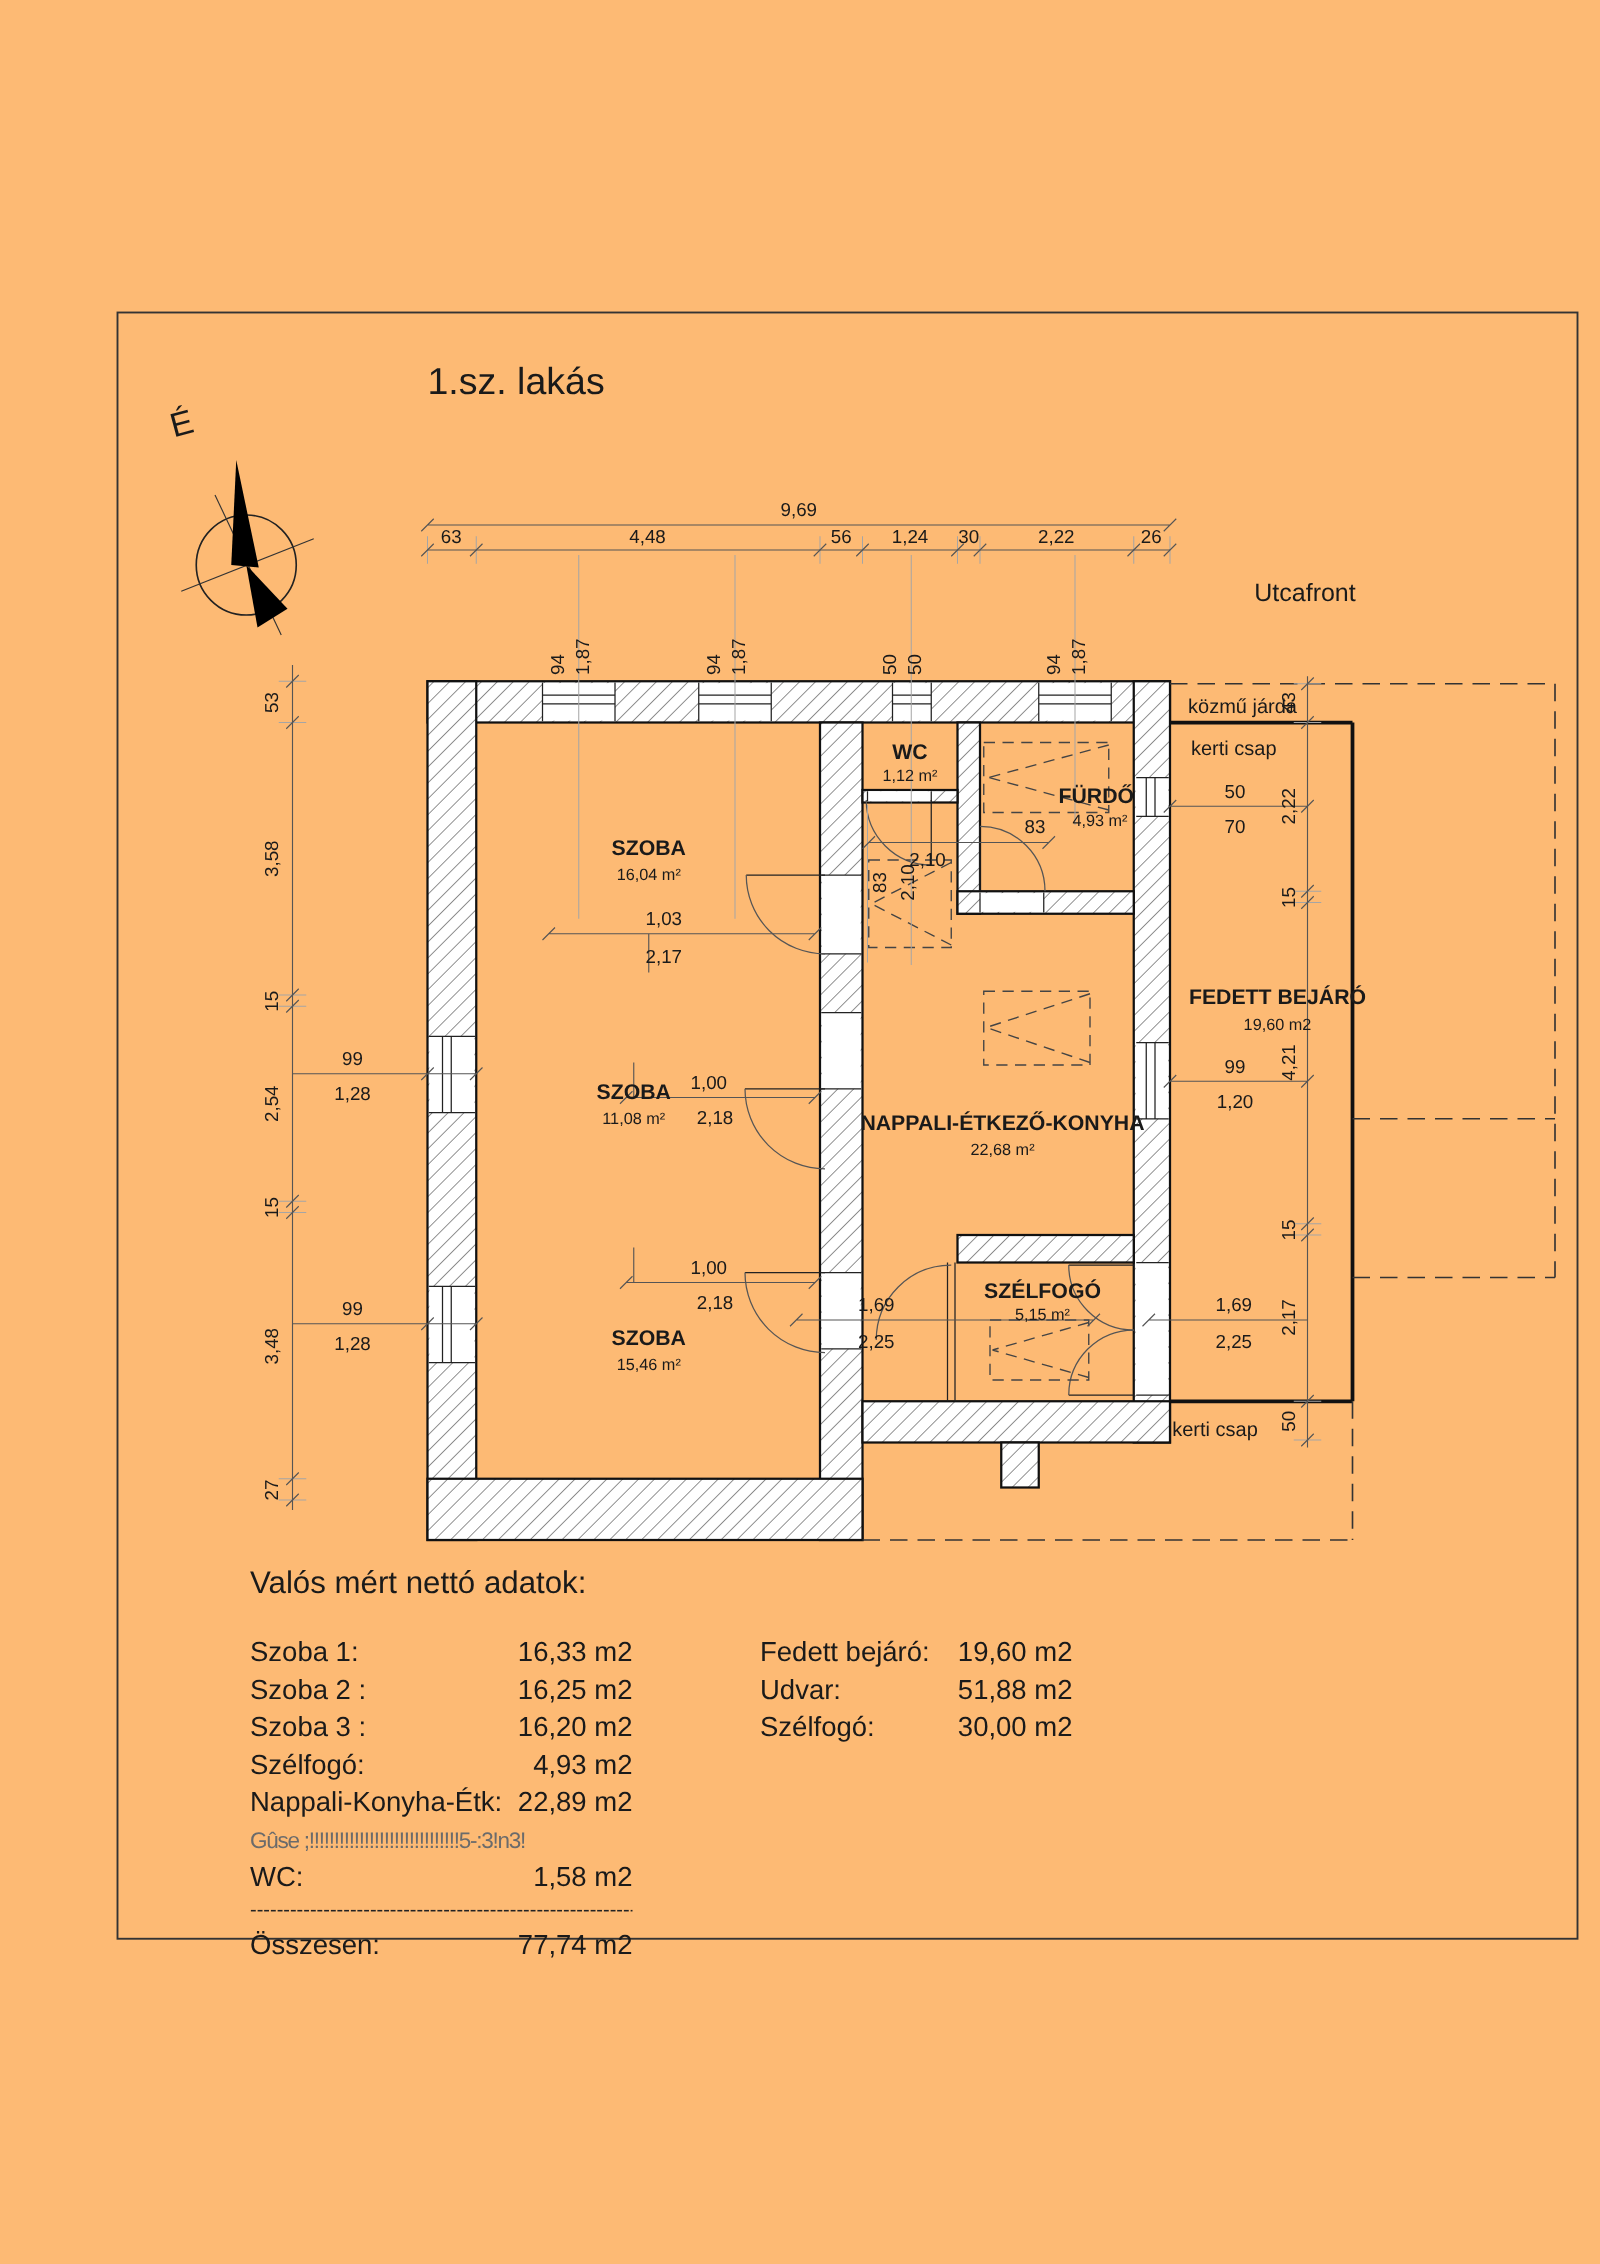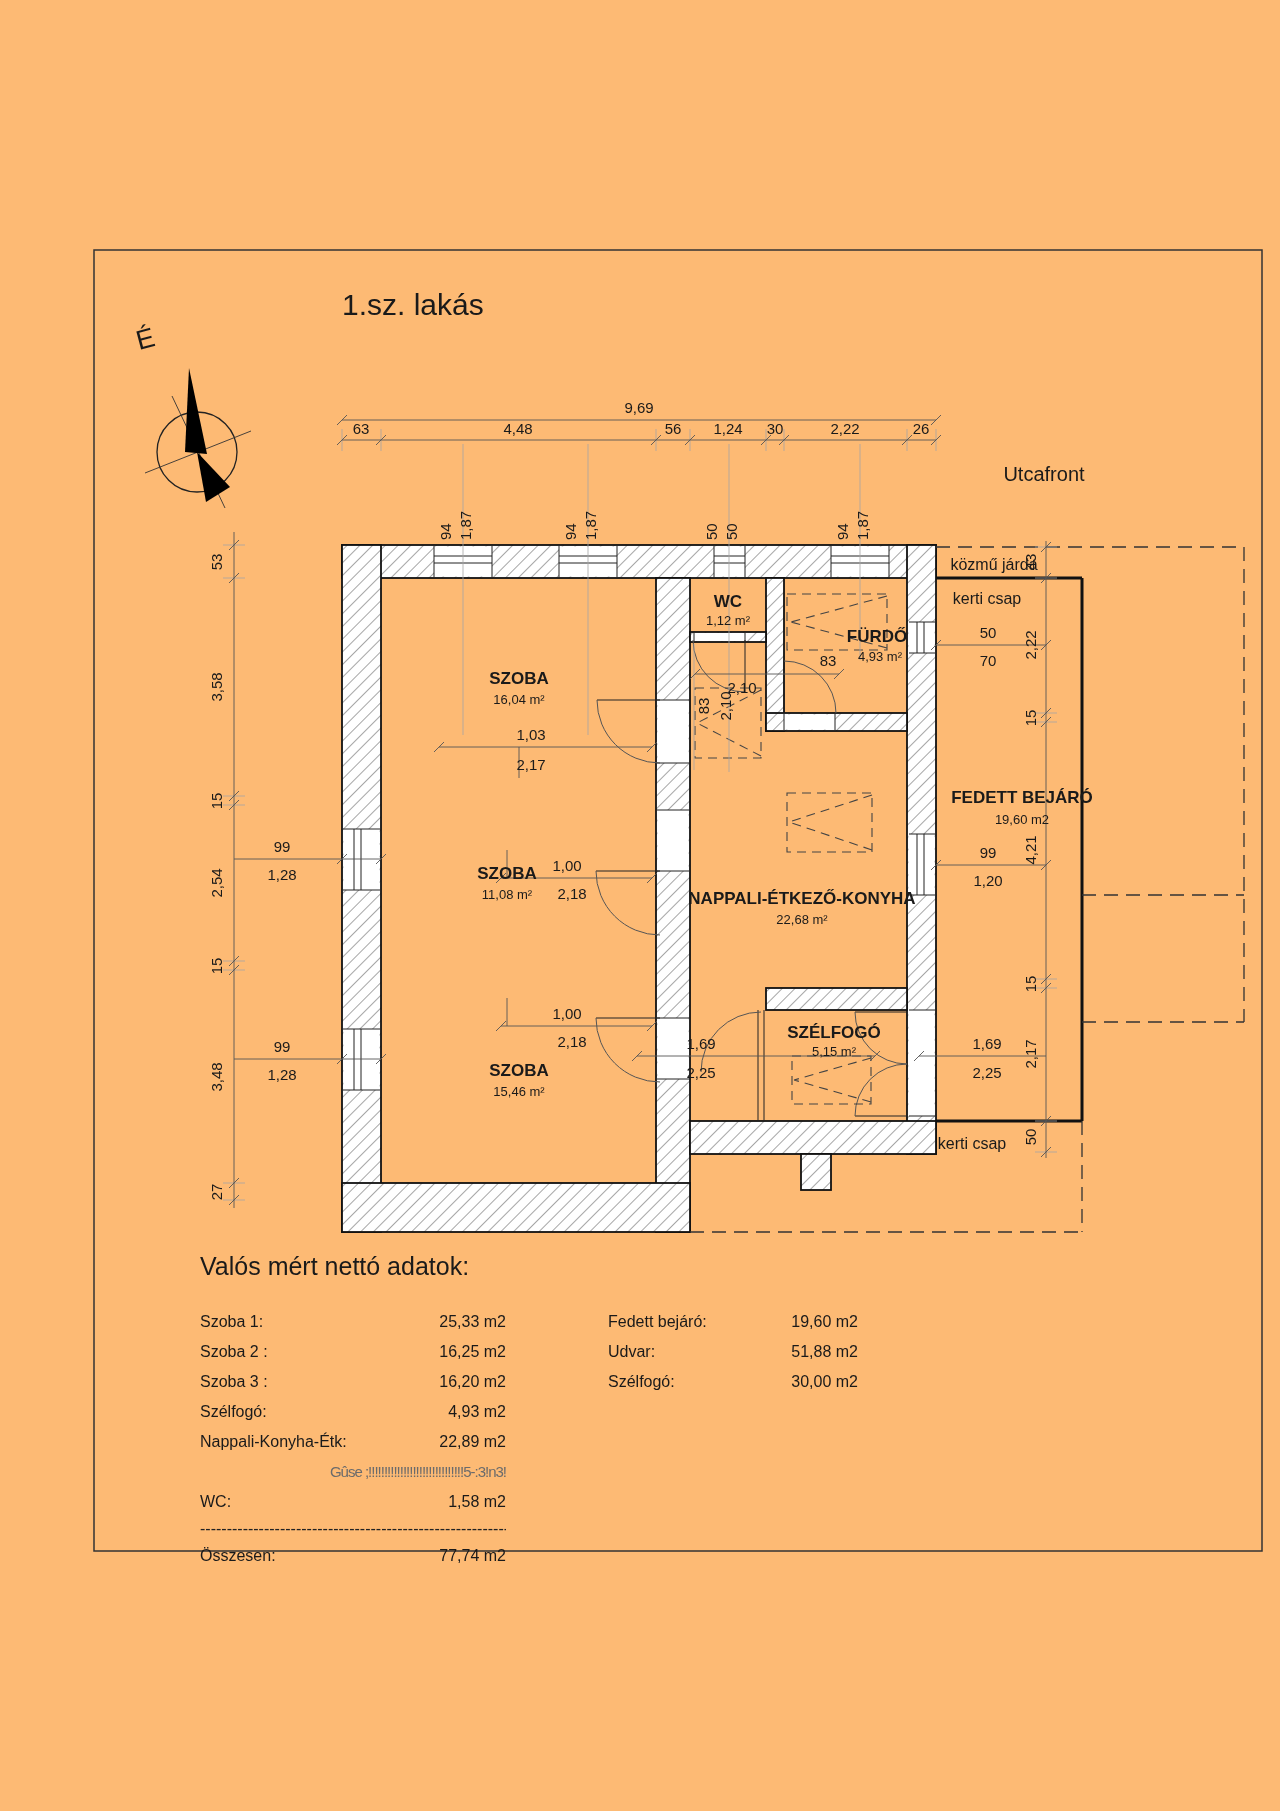--- a/index.html
+++ b/index.html
@@ -19,22 +19,22 @@
   .gray{stroke:#a5a5a5;stroke-width:0.8;fill:none;}
   .furn{stroke:#444;stroke-width:1.1;stroke-dasharray:9 6;fill:none;}
   .dash{stroke:#333;stroke-width:1.3;stroke-dasharray:14 8;fill:none;}
   .thick{stroke:#111;stroke-width:3;fill:none;}
   
   #summary{position:absolute;left:200px;top:1252px;width:660px;}
   .sum-heading{font-size:25px;margin-bottom:26px;}
   .sum-cols{position:relative;}
   .sum-left{position:absolute;left:0;top:0;width:306px;}
   .sum-right{position:absolute;left:408px;top:0;width:250px;}
-  .sum-row{display:flex;justify-content:space-between;font-size:16px;height:30px;line-height:30px;}
-  .sum-garbled{font-size:15px;color:#6b6b6b;height:30px;line-height:30px;letter-spacing:-1px;white-space:nowrap;overflow:hidden;text-align:right;}
+  .sum-row{display:flex;justify-content:space-between;font-size:22px;height:30px;line-height:30px;}
+  .sum-garbled{font-size:18px;color:#6b6b6b;height:30px;line-height:30px;letter-spacing:-1px;white-space:nowrap;overflow:hidden;}
   .sum-sep{font-size:16px;height:24px;line-height:24px;letter-spacing:0;white-space:nowrap;overflow:hidden;color:#222;}
 </style>
 </head>
 <body>
 
 <div id="page">
 
 <svg width="1280" height="1811" viewBox="0 0 1280 1811">
   <defs>
     <pattern id="hatch" patternUnits="userSpaceOnUse" width="9" height="9" patternTransform="rotate(45)">
@@ -250,21 +250,21 @@
   </g>
 </svg>
 
 
 <div id="summary">
   <div class="sum-heading">Valós mért nettó adatok:</div>
   <div class="sum-cols">
     <div class="sum-left">
       <div class="sum-row">
         <span>Szoba 1:</span>
-        <span>25,33 m2</span>
+        <span>16,33 m2</span>
       </div>
       <div class="sum-row">
         <span>Szoba 2 :</span>
         <span>16,25 m2</span>
       </div>
       <div class="sum-row">
         <span>Szoba 3 :</span>
         <span>16,20 m2</span>
       </div>
       <div class="sum-row">

